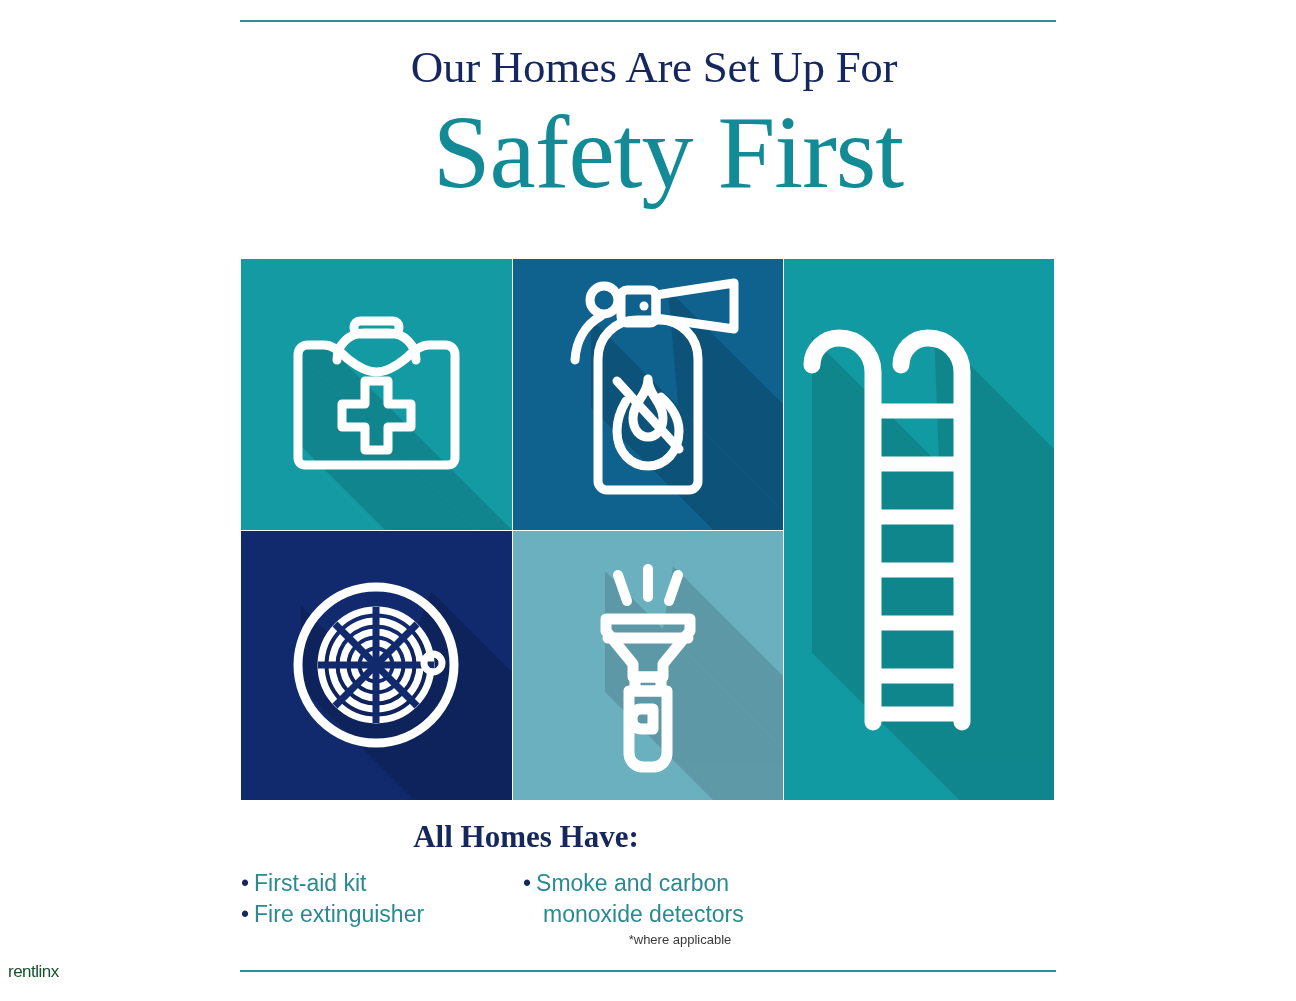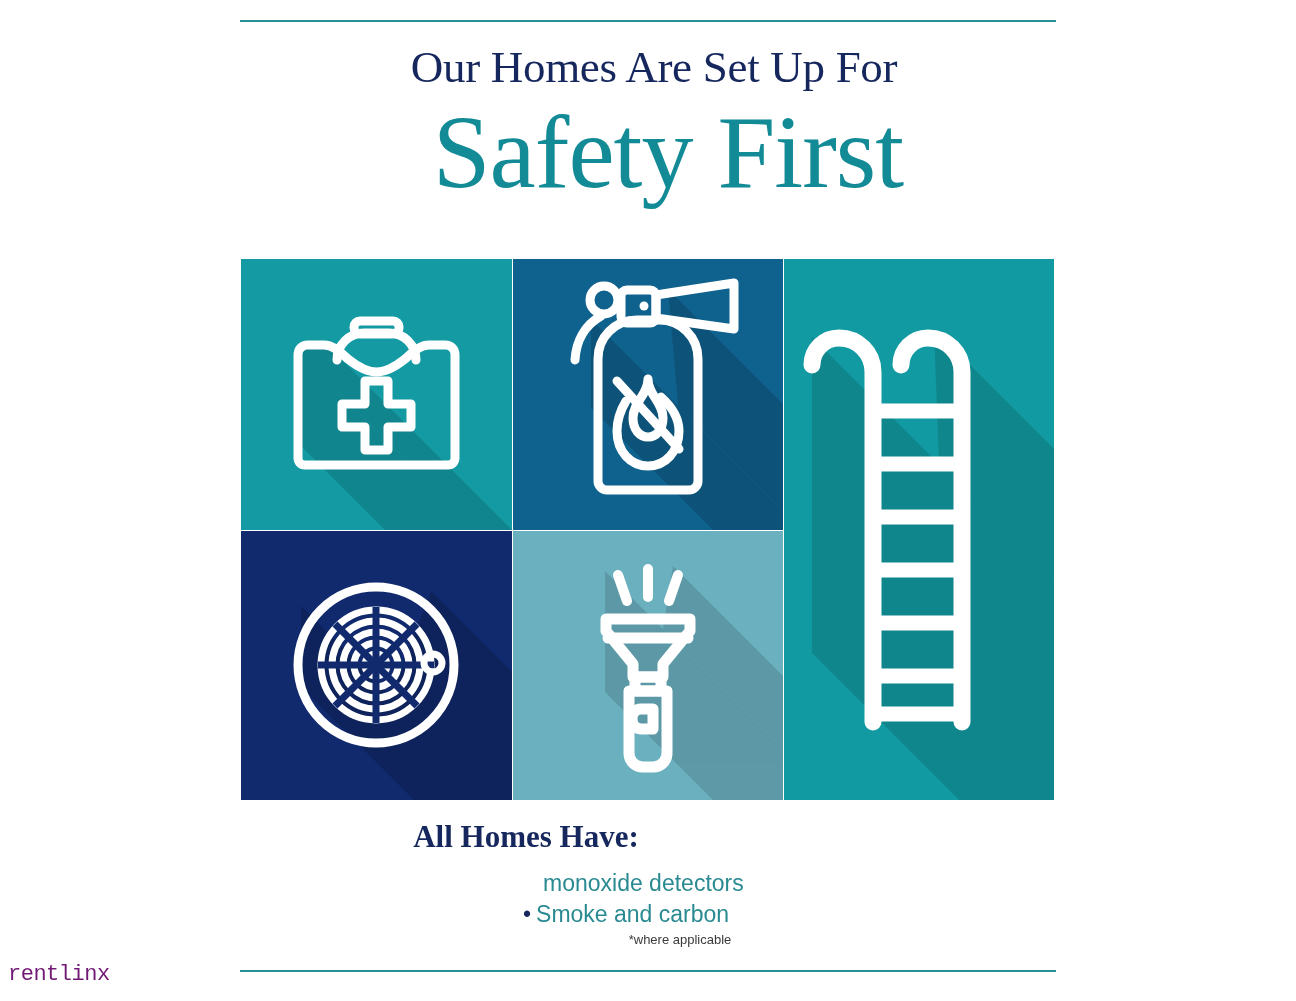--- a/index.html
+++ b/index.html
@@ -137,23 +137,23 @@
     font-size: 13px;
     color: #3a3a3a;
     padding-left: 32px;
   }
 
   
   .watermark {
     position: absolute;
     left: 8px;
     top: 962px;
-    font-family: Liberation Mono, monospace;
-    font-size: 22px;
-    color: #701a75;
+    font-family: Liberation Sans, sans-serif;
+    font-size: 17px;
+    color: #14532d;
     letter-spacing: -0.5px;
   }
 </style>
 </head>
 <body>
 
 <div class="poster">
 
   <div class="rule rule-top"></div>
 
@@ -281,25 +281,27 @@
       </svg>
     </div>
 
   </div>
 
   <div class="subhead">All Homes Have:</div>
 
   <div class="lists">
 
     <div class="list-col col-1">
+      <div class="bullet-line"><span class="dot">•</span><span>First-aid kit</span></div>
+      <div class="bullet-line"><span class="dot">•</span><span>Fire extinguisher</span></div>
     </div>
 
     <div class="list-col col-2">
+      <div class="bullet-line"><span class="dot">•</span><span>Smoke and carbon</span></div>
       <div class="bullet-line cont"><span>monoxide detectors</span></div>
-      <div class="bullet-line"><span class="dot">•</span><span>Smoke and carbon</span></div>
     </div>
 
 
   </div>
 
   <div class="footnote">*where applicable</div>
 
   <div class="rule rule-bottom"></div>
 
   <div class="watermark">rentlinx</div>

